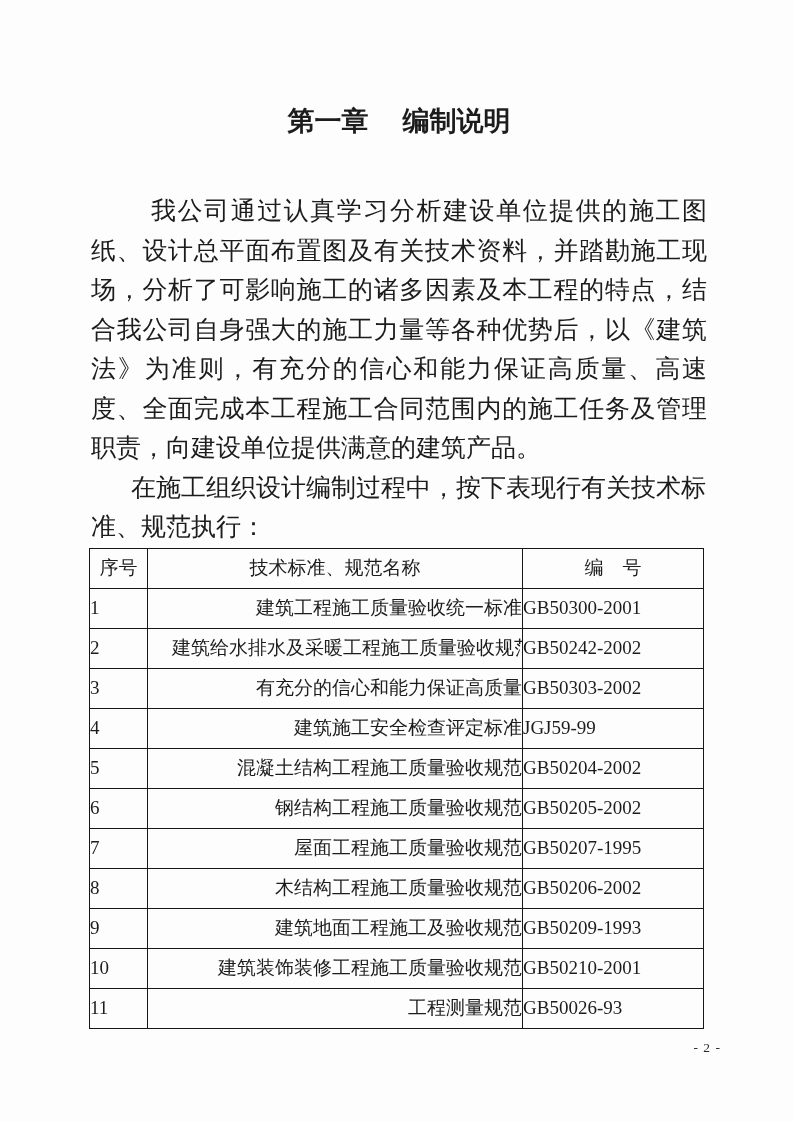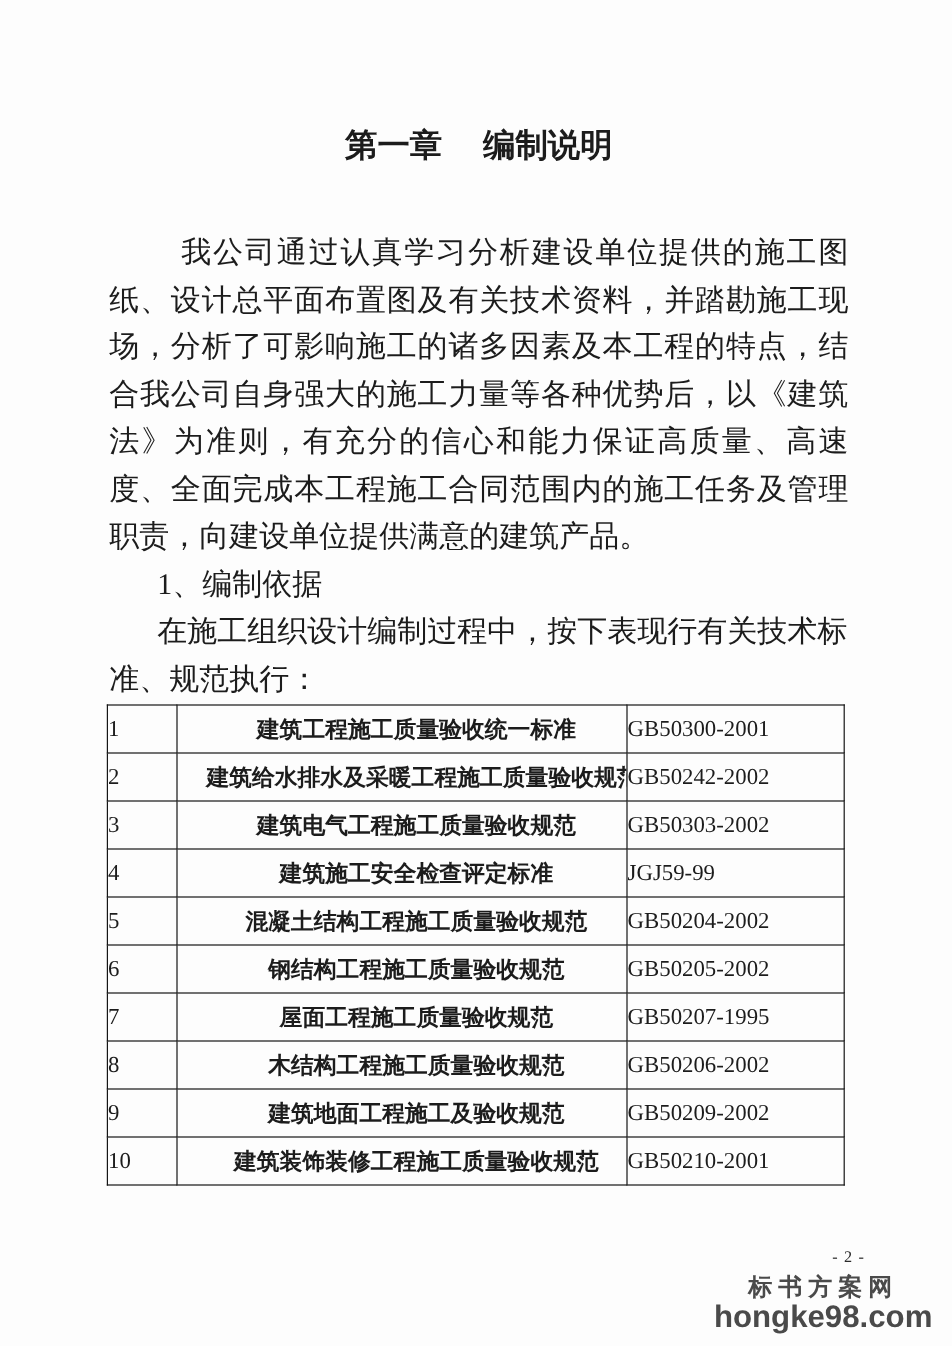--- a/index.html
+++ b/index.html
@@ -62,23 +62,22 @@
     height: 39px;
     padding: 0;
     vertical-align: middle;
     overflow: hidden;
     white-space: nowrap;
   }
   .col-num  { width: 58px;  text-align: center; }
   .col-name { width: 375px; text-align: center; }
   .col-code { width: 181px; text-align: center; }
   table.standards td.cell-name {
-    text-align: center;
+    text-align: right;
     padding-left: 24px;
-    font-weight: bold;
   }
   .page-number {
     position: absolute;
     top: 1040px;
     right: 72px;
     font-size: 13.5px;
     letter-spacing: 1px;
     color: #2a2a2a;
   }
   .watermark {
@@ -105,44 +104,48 @@
 <body>
 
 <div class="page">
 
   <div class="doc-title">
     <span>第一章</span><span class="gap2">编制说明</span>
   </div>
 
   <div class="body-text main-paragraph">我公司通过认真学习分析建设单位提供的施工图纸、设计总平面布置图及有关技术资料，并踏勘施工现场，分析了可影响施工的诸多因素及本工程的特点，结合我公司自身强大的施工力量等各种优势后，以《建筑法》为准则，有充分的信心和能力保证高质量、高速度、全面完成本工程施工合同范围内的施工任务及管理职责，向建设单位提供满意的建筑产品。</div>
 
-  <div class="body-text section-heading">1、编制依据</div>
 
   <div class="body-text table-intro">在施工组织设计编制过程中，按下表现行有关技术标准、规范执行：</div>
 
   <table class="standards">
     <colgroup>
       <col class="col-num">
         <col class="col-name">
         <col class="col-code">
     </colgroup>
     <tbody>
+        <tr>
+      <th class="col-num">序号</th>
+      <th class="col-name">技术标准、规范名称</th>
+      <th class="col-code">编　号</th>
+    </tr>
     <tr>
       <td>1</td>
       <td class="cell-name">建筑工程施工质量验收统一标准</td>
       <td>GB50300-2001</td>
     </tr>
     <tr>
       <td>2</td>
       <td class="cell-name">建筑给水排水及采暖工程施工质量验收规范</td>
       <td>GB50242-2002</td>
     </tr>
     <tr>
       <td>3</td>
-      <td class="cell-name">建筑电气工程施工质量验收规范</td>
+      <td class="cell-name">有充分的信心和能力保证高质量</td>
       <td>GB50303-2002</td>
     </tr>
     <tr>
       <td>4</td>
       <td class="cell-name">建筑施工安全检查评定标准</td>
       <td>JGJ59-99</td>
     </tr>
     <tr>
       <td>5</td>
       <td class="cell-name">混凝土结构工程施工质量验收规范</td>
@@ -159,30 +162,31 @@
       <td>GB50207-1995</td>
     </tr>
     <tr>
       <td>8</td>
       <td class="cell-name">木结构工程施工质量验收规范</td>
       <td>GB50206-2002</td>
     </tr>
     <tr>
       <td>9</td>
       <td class="cell-name">建筑地面工程施工及验收规范</td>
-      <td>GB50209-2002</td>
+      <td>GB50209-1993</td>
     </tr>
     <tr>
       <td>10</td>
       <td class="cell-name">建筑装饰装修工程施工质量验收规范</td>
       <td>GB50210-2001</td>
     </tr>
+    <tr>
+      <td>11</td>
+      <td class="cell-name">工程测量规范</td>
+      <td>GB50026-93</td>
+    </tr>
   </tbody>
     </table>
 
   <div class="page-number">- 2 -</div>
 
-  <div class="watermark">
-    <div class="wm-name">标书方案网</div>
-    <div class="wm-url">hongke98.com</div>
-  </div>
 
 </div>
 
 </body></html>

